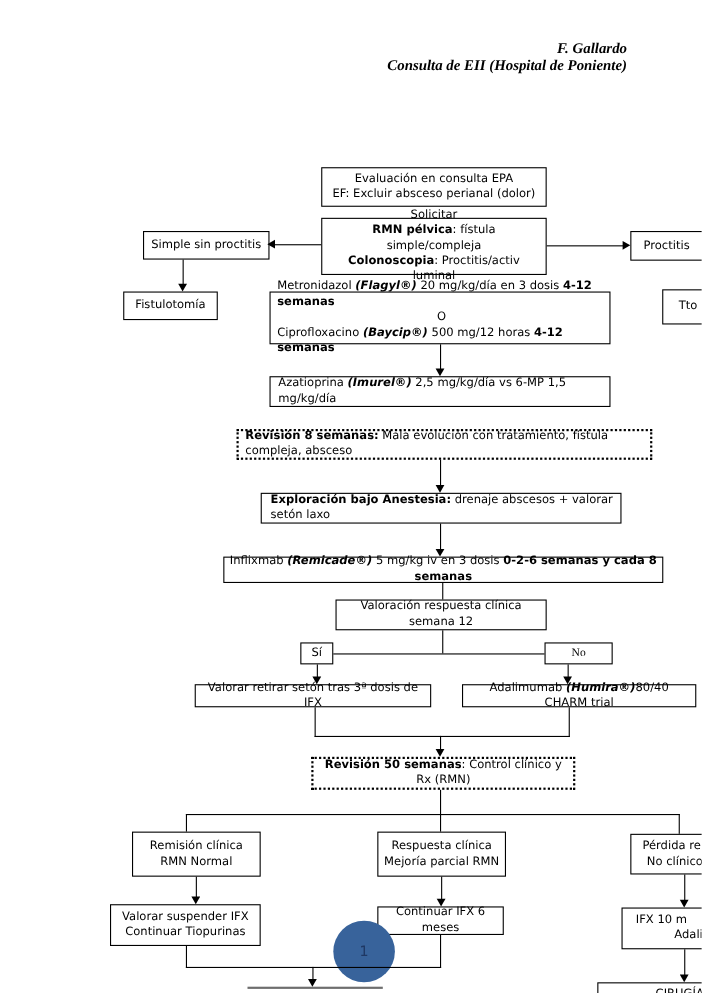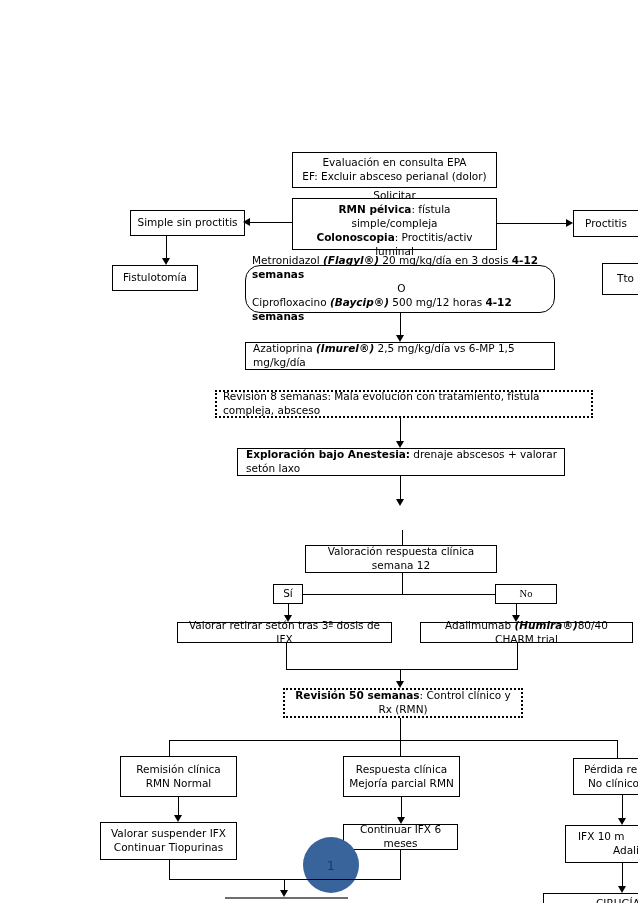--- a/index.html
+++ b/index.html
@@ -22,20 +22,24 @@
   .ah.r{border-top:4px solid transparent;border-bottom:4px solid transparent;border-left:7px solid #000;}
   .badge{position:absolute;left:303px;top:837px;width:56px;height:56px;border-radius:50%;
          display:flex;align-items:center;justify-content:center;font-size:13px;}
   .partial-top{position:absolute;border-top:2px solid #6e6e6e;}
 </style>
 </head>
 <body>
 
 <div id="page">
 
+  <div class="hdr">
+    <div>F. Gallardo</div>
+    <div>Consulta de EII (Hospital de Poniente)</div>
+  </div>
 
   <div class="box" style="left:292px;top:152px;width:205px;height:36px;">
     <div>Evaluación en consulta EPA</div>
     <div>EF: Excluir absceso perianal (dolor)</div>
   </div>
 
   <div class="box" style="left:292px;top:198px;width:205px;height:52px;">
     <div>Solicitar</div>
     <div><span style="font-weight: bold;">RMN pélvica</span><span>: fístula simple/compleja</span></div>
     <div><span style="font-weight: bold; margin-top: 32px;">Colonoscopia</span><span>: Proctitis/activ luminal</span></div>
@@ -50,38 +54,41 @@
   </div>
 
   <div class="box" style="left:112px;top:265px;width:86px;height:26px;">
     <div>Fistulotomía</div>
   </div>
 
   <div class="box leftal" style="left:602px;top:263px;width:80px;height:32px;padding-left:14px;">
     <div>Tto</div>
   </div>
 
-  <div class="box leftal" style="left:245px;top:265px;width:310px;height:48px;padding-left:6px;border-radius:15px;">
+  <div class="box leftal" style="left:245px;top:265px;width:310px;height:48px;padding-left:6px;">
     <div><span>Metronidazol </span><span style="font-weight: bold; font-style: italic;">(Flagyl®)</span><span> 20 mg/kg/día en 3 dosis </span><span style="font-weight: bold;">4-12 semanas</span></div>
     <div style="align-self:center;">O</div>
     <div><span>Ciprofloxacino </span><span style="font-weight: bold; font-style: italic;">(Baycip®)</span><span> 500 mg/12 horas </span><span style="font-weight: bold;">4-12 semanas</span></div>
   </div>
 
   <div class="box leftal" style="left:245px;top:342px;width:310px;height:28px;padding-left:7px;">
     <div><span>Azatioprina </span><span style="font-weight: bold; font-style: italic;">(Imurel®)</span><span> 2,5 mg/kg/día vs 6-MP 1,5 mg/kg/día</span></div>
   </div>
 
   <div class="box dotted leftal" style="left:215px;top:390px;width:378px;height:28px;padding-left:6px;">
-    <div><span style="font-weight: normal;">Revisión  8 semanas:</span><span> Mala evolución con tratamiento, fístula compleja, absceso</span></div>
+    <div><span style="font-weight: bold;">Revisión  8 semanas:</span><span> Mala evolución con tratamiento, fístula compleja, absceso</span></div>
   </div>
 
   <div class="box leftal" style="left:237px;top:448px;width:328px;height:28px;padding-left:8px;justify-content:center;">
     <div><span style="font-weight: bold;">Exploración bajo Anestesia:</span><span>  drenaje abscesos + valorar setón laxo</span></div>
   </div>
 
+  <div class="box" style="left:203px;top:506px;width:400px;height:24px;">
+    <div><span>Inflixmab </span><span style="font-weight: bold; font-style: italic;">(Remicade®)</span><span> 5 mg/kg iv en 3 dosis </span><span style="font-weight: bold;">0-2-6 semanas y cada 8 semanas</span></div>
+  </div>
 
   <div class="box" style="left:305px;top:545px;width:192px;height:28px;">
     <div>Valoración respuesta clínica semana 12</div>
   </div>
 
   <div class="box" style="left:273px;top:584px;width:30px;height:20px;">
     <div>Sí</div>
   </div>
 
   <div class="box" style="left:495px;top:584px;width:62px;height:20px;font-family:Liberation Serif, serif;">

